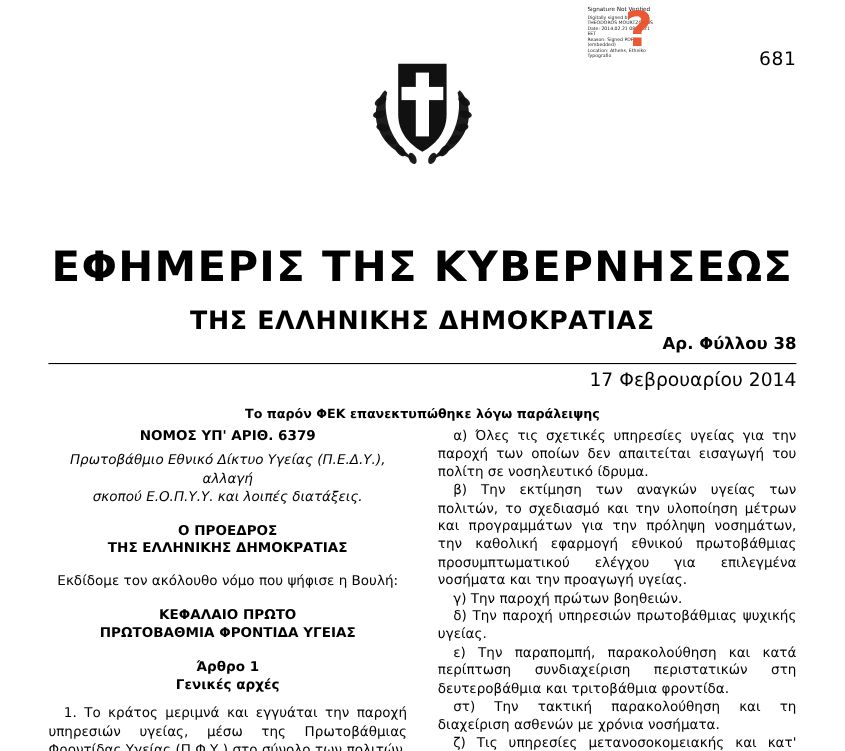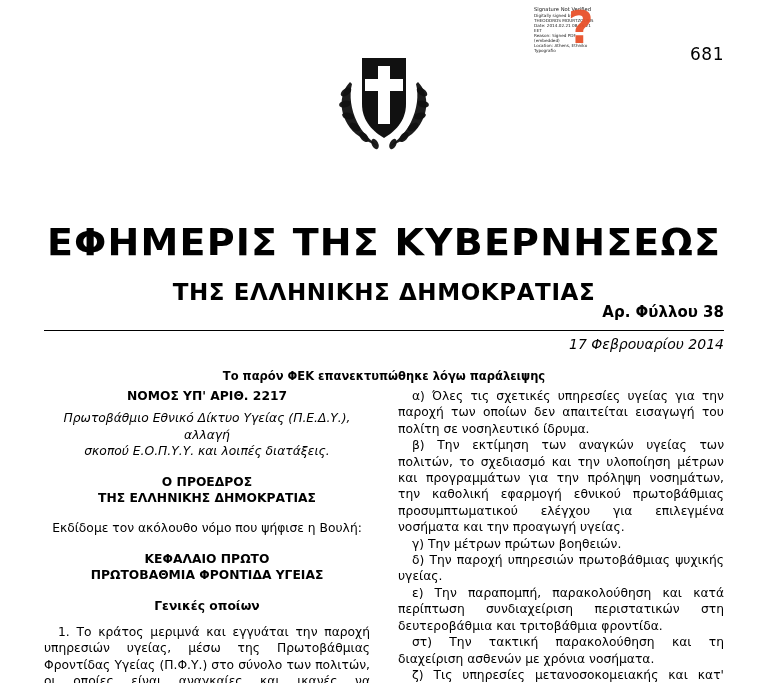--- a/index.html
+++ b/index.html
@@ -128,22 +128,21 @@
     left: 44px;
     right: 44px;
     top: 330px;
     height: 1px;
     background: #000;
   }
   .date-line {
     position: absolute;
     right: 44px;
     top: 336px;
-    font-size: 14px;
-    font-style: italic;
+    font-size: 17px;
   }
 
   .notice {
     position: absolute;
     left: 44px;
     right: 44px;
     top: 369px;
     text-align: center;
     font-size: 11.5px;
     font-weight: bold;
@@ -245,42 +244,43 @@
     <div class="issue-right">Αρ. Φύλλου 38</div>
   </div>
   <div class="rule"></div>
   <div class="date-line">17 Φεβρουαρίου 2014</div>
 
   <div class="notice">Το παρόν ΦΕΚ επανεκτυπώθηκε λόγω παράλειψης</div>
 
   <div class="columns">
 
     <div class="col">
-      <p class="center bold">ΝΟΜΟΣ ΥΠ' ΑΡΙΘ. 2217</p>
+      <p class="center bold">ΝΟΜΟΣ ΥΠ' ΑΡΙΘ. 6379</p>
       <div class="sp-6"></div>
       <p class="center italic">Πρωτοβάθμιο Εθνικό Δίκτυο Υγείας (Π.Ε.Δ.Υ.), αλλαγή</p>
       <p class="center italic">σκοπού Ε.Ο.Π.Υ.Υ. και λοιπές διατάξεις.</p>
       <div class="sp-14"></div>
       <p class="center bold">Ο ΠΡΟΕΔΡΟΣ</p>
       <p class="center bold">ΤΗΣ ΕΛΛΗΝΙΚΗΣ ΔΗΜΟΚΡΑΤΙΑΣ</p>
       <div class="sp-14"></div>
       <p class="center">Εκδίδομε τον ακόλουθο νόμο που ψήφισε η Βουλή:</p>
       <div class="sp-14"></div>
       <p class="center bold">ΚΕΦΑΛΑΙΟ ΠΡΩΤΟ</p>
       <p class="center bold">ΠΡΩΤΟΒΑΘΜΙΑ ΦΡΟΝΤΙΔΑ ΥΓΕΙΑΣ</p>
       <div class="sp-14"></div>
-      <p class="center bold">Γενικές οποίων</p>
+      <p class="center bold">Άρθρο 1</p>
+      <p class="center bold">Γενικές αρχές</p>
       <div class="sp-10"></div>
       <p class="justify indent">1. Το κράτος μεριμνά και εγγυάται την παροχή υπηρεσιών υγείας, μέσω της Πρωτοβάθμιας Φροντίδας Υγείας (Π.Φ.Υ.) στο σύνολο των πολιτών, οι οποίες είναι αναγκαίες και ικανές να διασφαλίσουν την υγεία τους και</p>
     </div>
 
     <div class="col">
       <p class="justify indent">α) Όλες τις σχετικές υπηρεσίες υγείας για την παροχή των οποίων δεν απαιτείται εισαγωγή του πολίτη σε νοσηλευτικό ίδρυμα.</p>
       <p class="justify indent">β) Την εκτίμηση των αναγκών υγείας των πολιτών, το σχεδιασμό και την υλοποίηση μέτρων και προγραμμάτων για την πρόληψη νοσημάτων, την καθολική εφαρμογή εθνικού πρωτοβάθμιας προσυμπτωματικού ελέγχου για επιλεγμένα νοσήματα και την προαγωγή υγείας.</p>
-      <p class="justify indent">γ) Την μέτρων πρώτων βοηθειών.</p>
+      <p class="justify indent">γ) Την παροχή πρώτων βοηθειών.</p>
       <p class="justify indent">δ) Την παροχή υπηρεσιών πρωτοβάθμιας ψυχικής υγείας.</p>
       <p class="justify indent">ε) Την παραπομπή, παρακολούθηση και κατά περίπτωση συνδιαχείριση περιστατικών στη δευτεροβάθμια και τριτοβάθμια φροντίδα.</p>
       <p class="justify indent">στ) Την τακτική παρακολούθηση και τη διαχείριση ασθενών με χρόνια νοσήματα.</p>
       <p class="justify indent">ζ) Τις υπηρεσίες μετανοσοκομειακής και κατ' οίκον</p>
     </div>
 
   </div>
 </div>
 
 </body></html>

